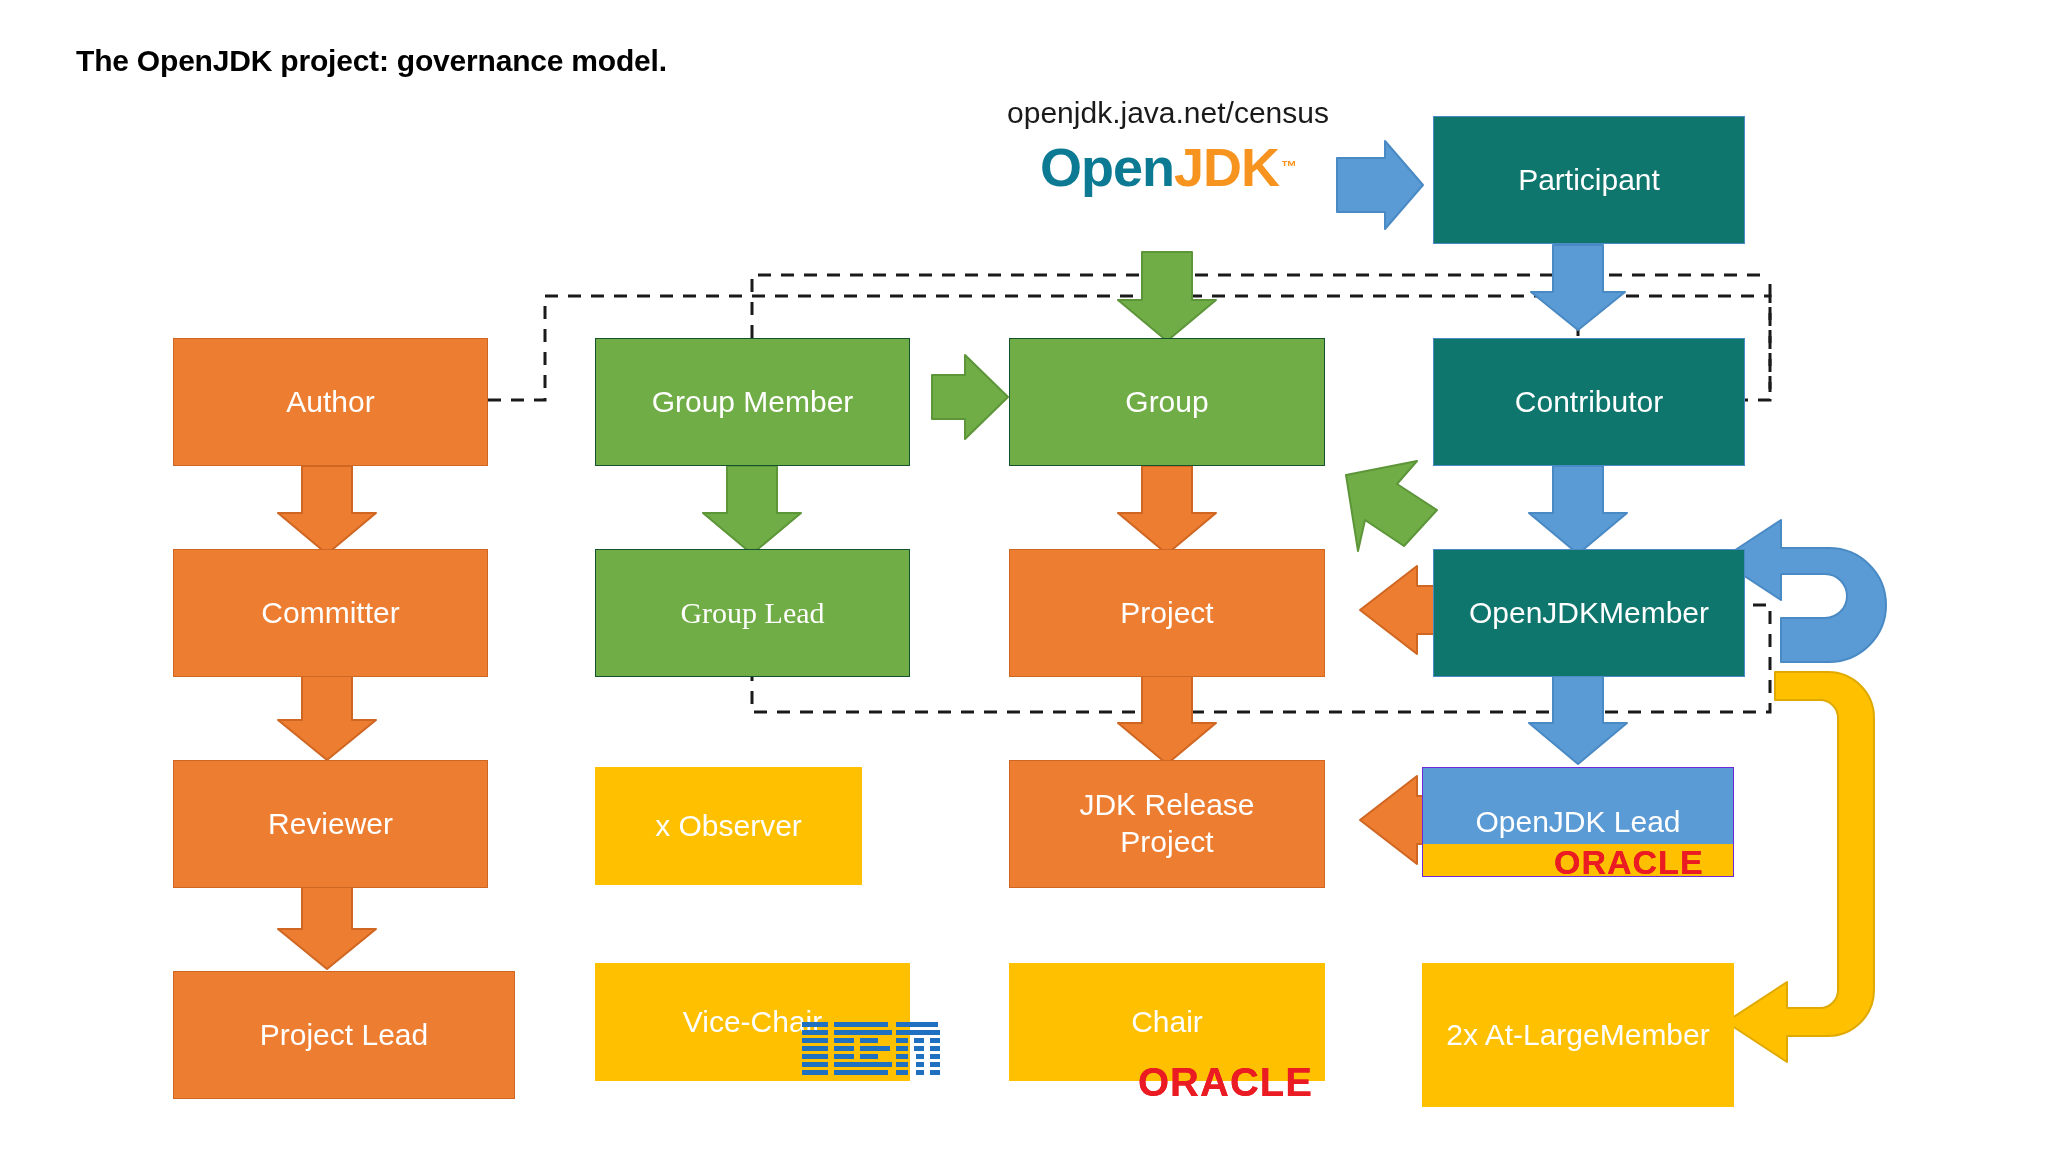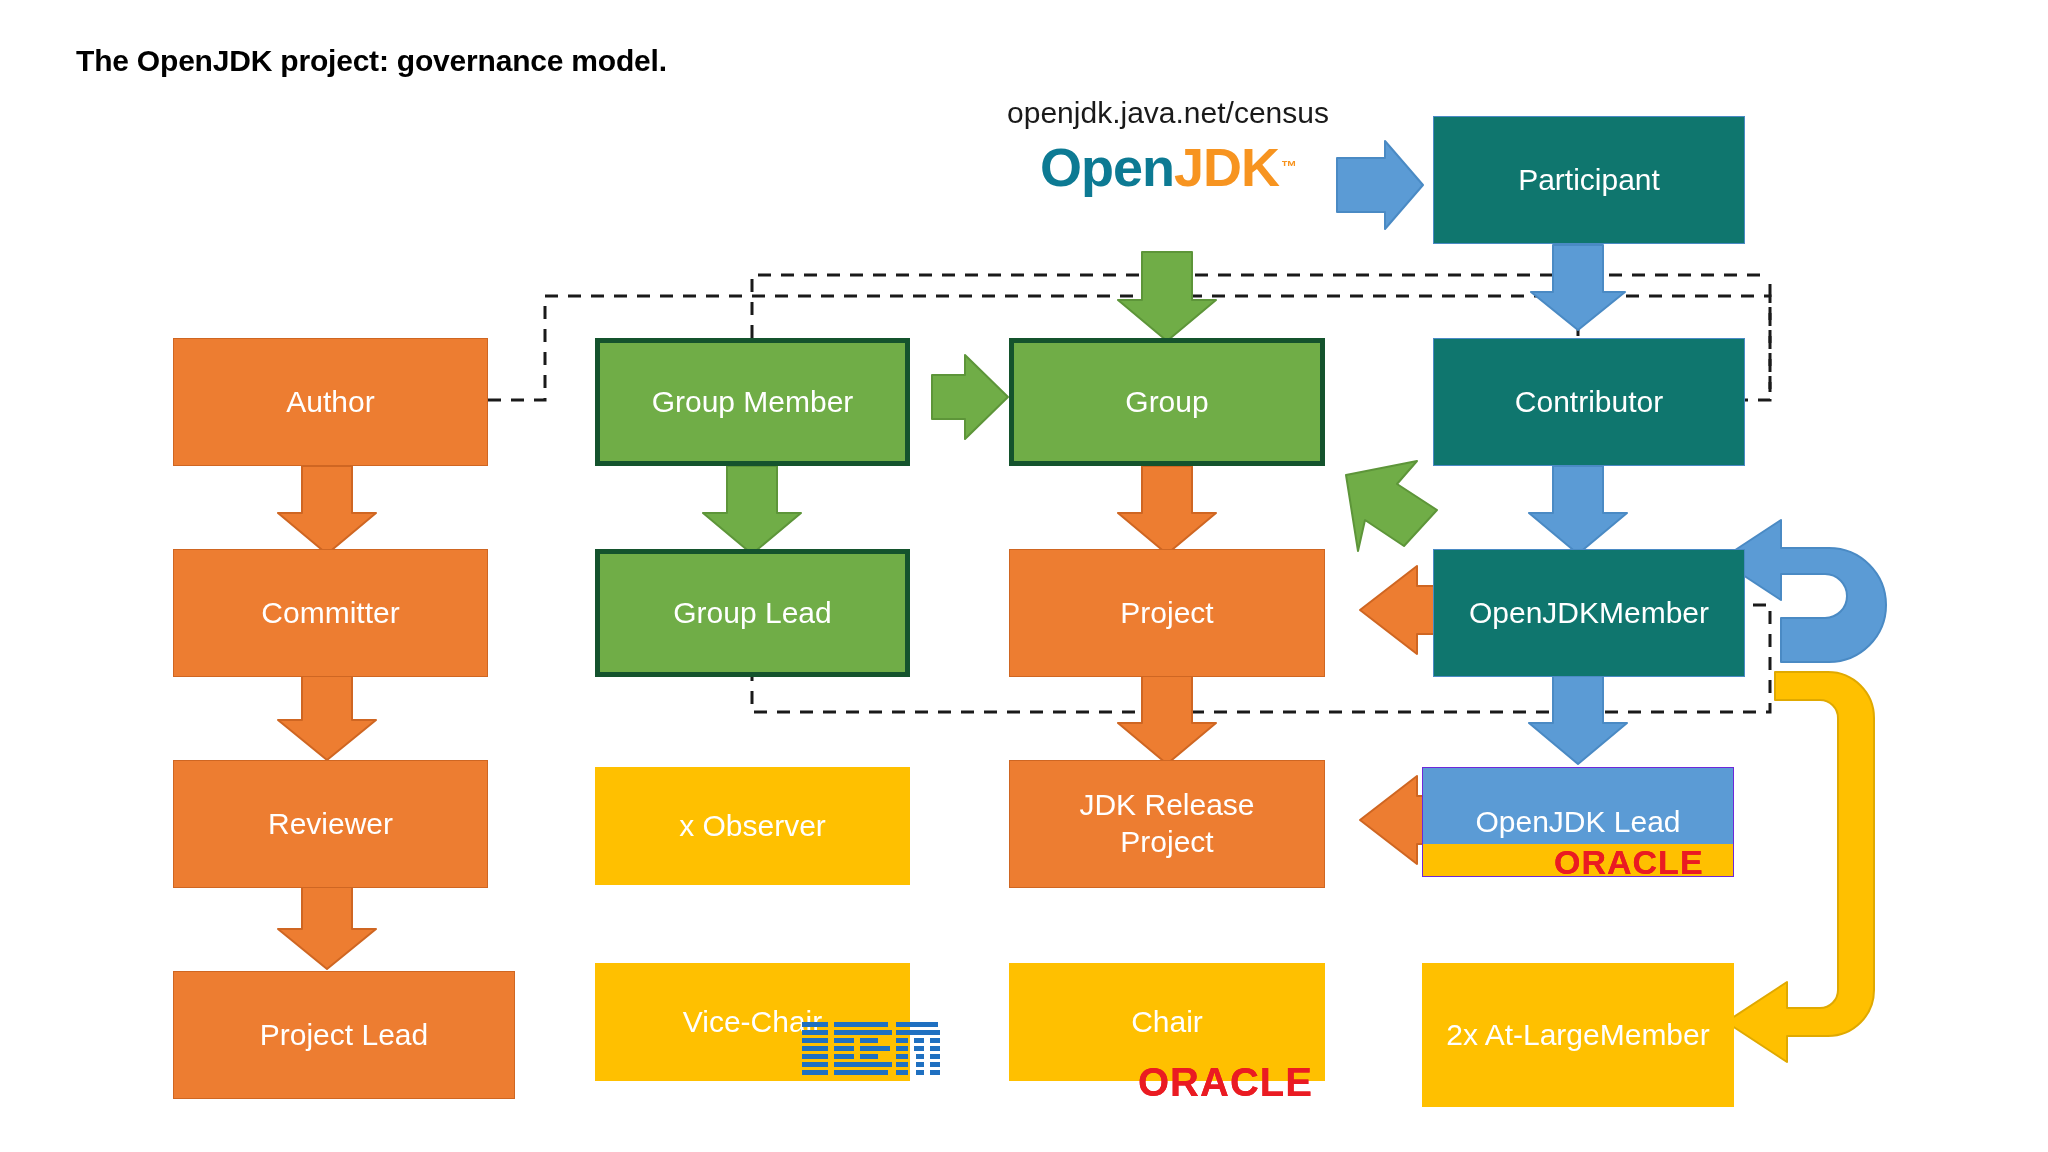--- a/index.html
+++ b/index.html
@@ -35,21 +35,21 @@
 
   
   .node{
     position:absolute;box-sizing:border-box;
     display:flex;align-items:center;justify-content:center;text-align:center;
     color:#ffffff;font-size:30px;line-height:1.18;
     padding:4px 8px;
   }
   .node.two-line{line-height:1.22;}
   .node.blue  {background:#0f766e;border:1px solid #4a8ac4;margin-left:11px;}
-  .node.green {background:#70ad47;border:5px solid #14532d;}
+  .node.green {background:#70ad47;border:1px solid #14532d;}
   .node.orange{background:#ed7d31;border:1px solid #cf6622;}
   .node.plain-yellow{background:#ffc000;border:none;}
 
   
   .node.split-lead{background:#5b9bd5;border:1px solid #6d28d9;position:absolute;}
   .lead-strip{
     position:absolute;left:0;right:0;bottom:0;height:32px;background:#ffc000;
   }
   .lead-text{position:relative;z-index:2;width:100%;}
 
@@ -166,32 +166,32 @@
   <div class="node orange" style="left:173px;top:338px;width:315px;height:128px;">Author</div>
 
   <div class="node green" style="left:595px;top:338px;width:315px;height:128px;">Group Member</div>
 
   <div class="node green" style="left:1009px;top:338px;width:316px;height:128px;">Group</div>
 
   <div class="node blue" style="left:1422px;top:338px;width:312px;height:128px;">Contributor</div>
 
   <div class="node orange" style="left:173px;top:549px;width:315px;height:128px;">Committer</div>
 
-  <div class="node green" style="left:595px;top:549px;width:315px;height:128px;">Group Lead</div>
+  <div class="node green" style="left:595px;top:549px;width:315px;height:128px;font-family:Liberation Serif, serif;">Group Lead</div>
 
   <div class="node orange" style="left:1009px;top:549px;width:316px;height:128px;">Project</div>
 
   <div class="node blue two-line" style="left:1422px;top:549px;width:312px;height:128px;">
     <span>OpenJDK</span>
     <span>Member</span>
   </div>
 
   <div class="node orange" style="left:173px;top:760px;width:315px;height:128px;">Reviewer</div>
 
-  <div class="node plain-yellow" style="left:595px;top:767px;width:315px;height:118px;">x Observer</div>
+  <div class="node plain-yellow" style="left:595px;top:767px;width:267px;height:118px;">x Observer</div>
 
   <div class="node orange two-line" style="left:1009px;top:760px;width:316px;height:128px;flex-direction:column;">
     <span>JDK Release</span>
     <span>Project</span>
   </div>
 
   <div class="node split-lead" style="left:1422px;top:767px;width:312px;height:110px;">
     <span class="lead-strip"></span>
     <span class="lead-text">OpenJDK Lead</span>
   </div>

